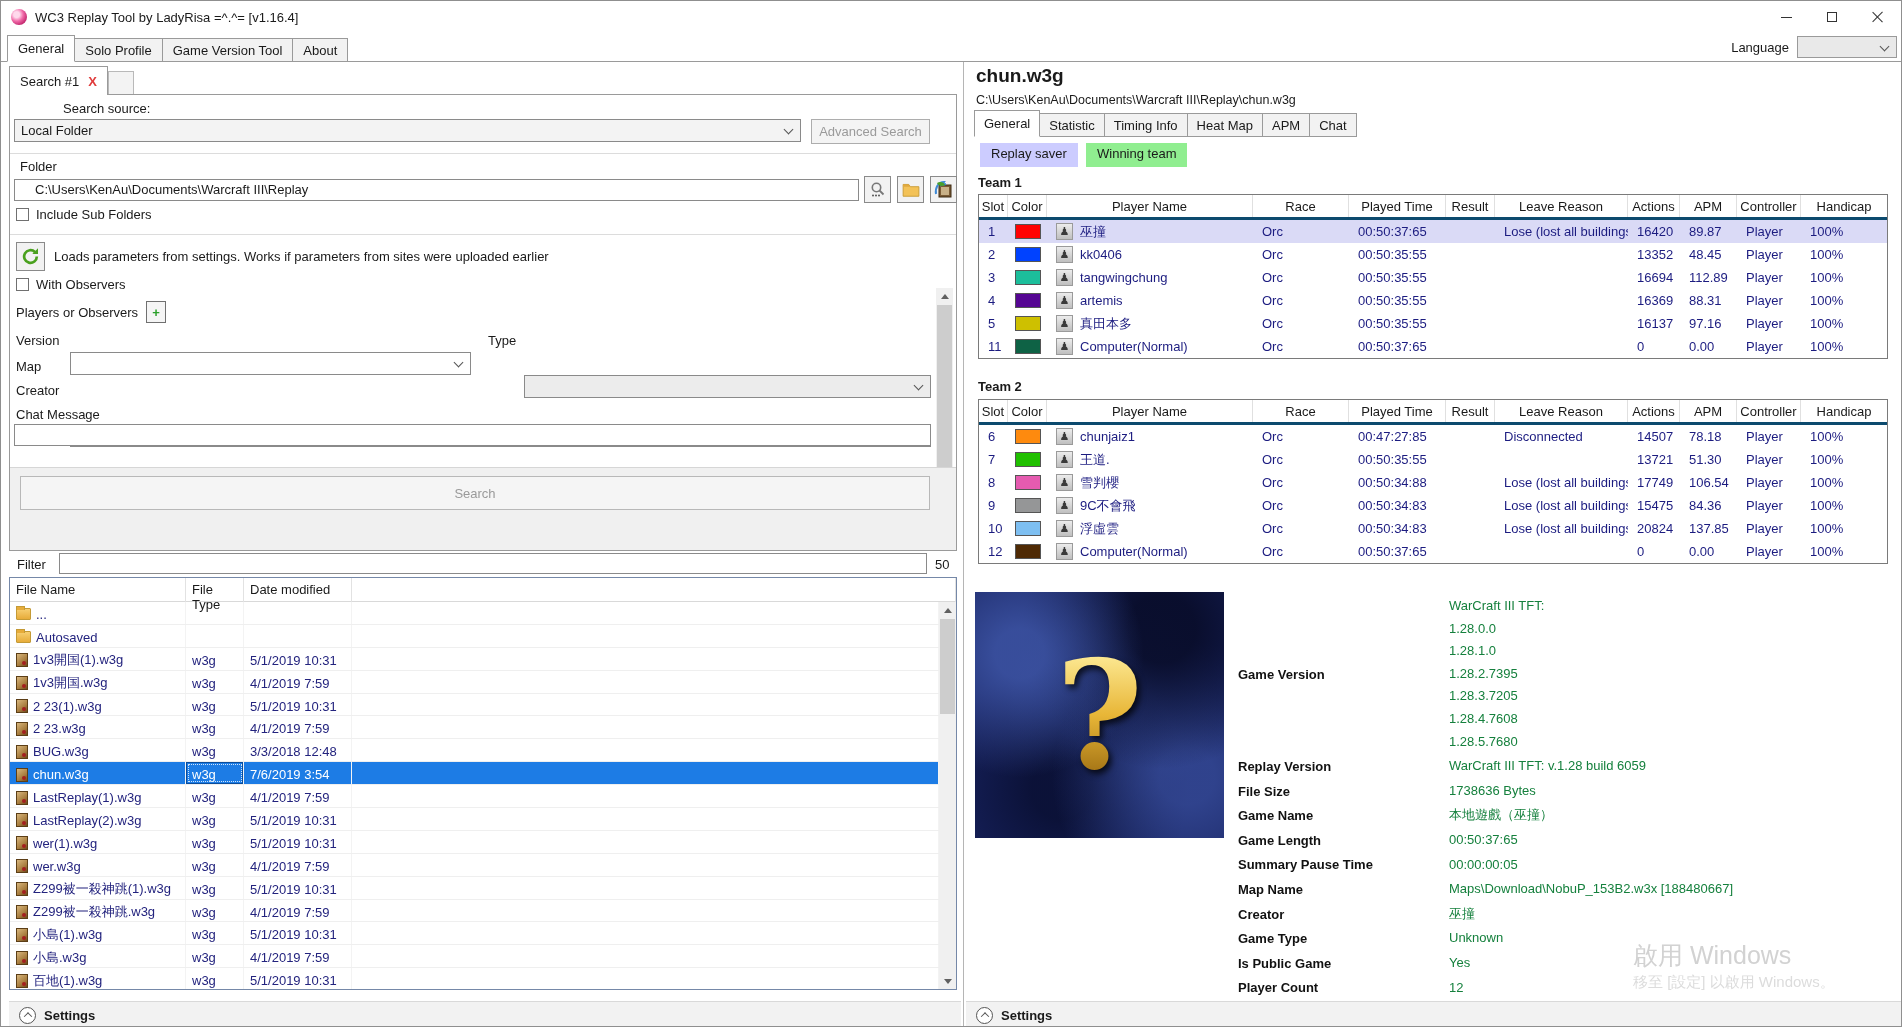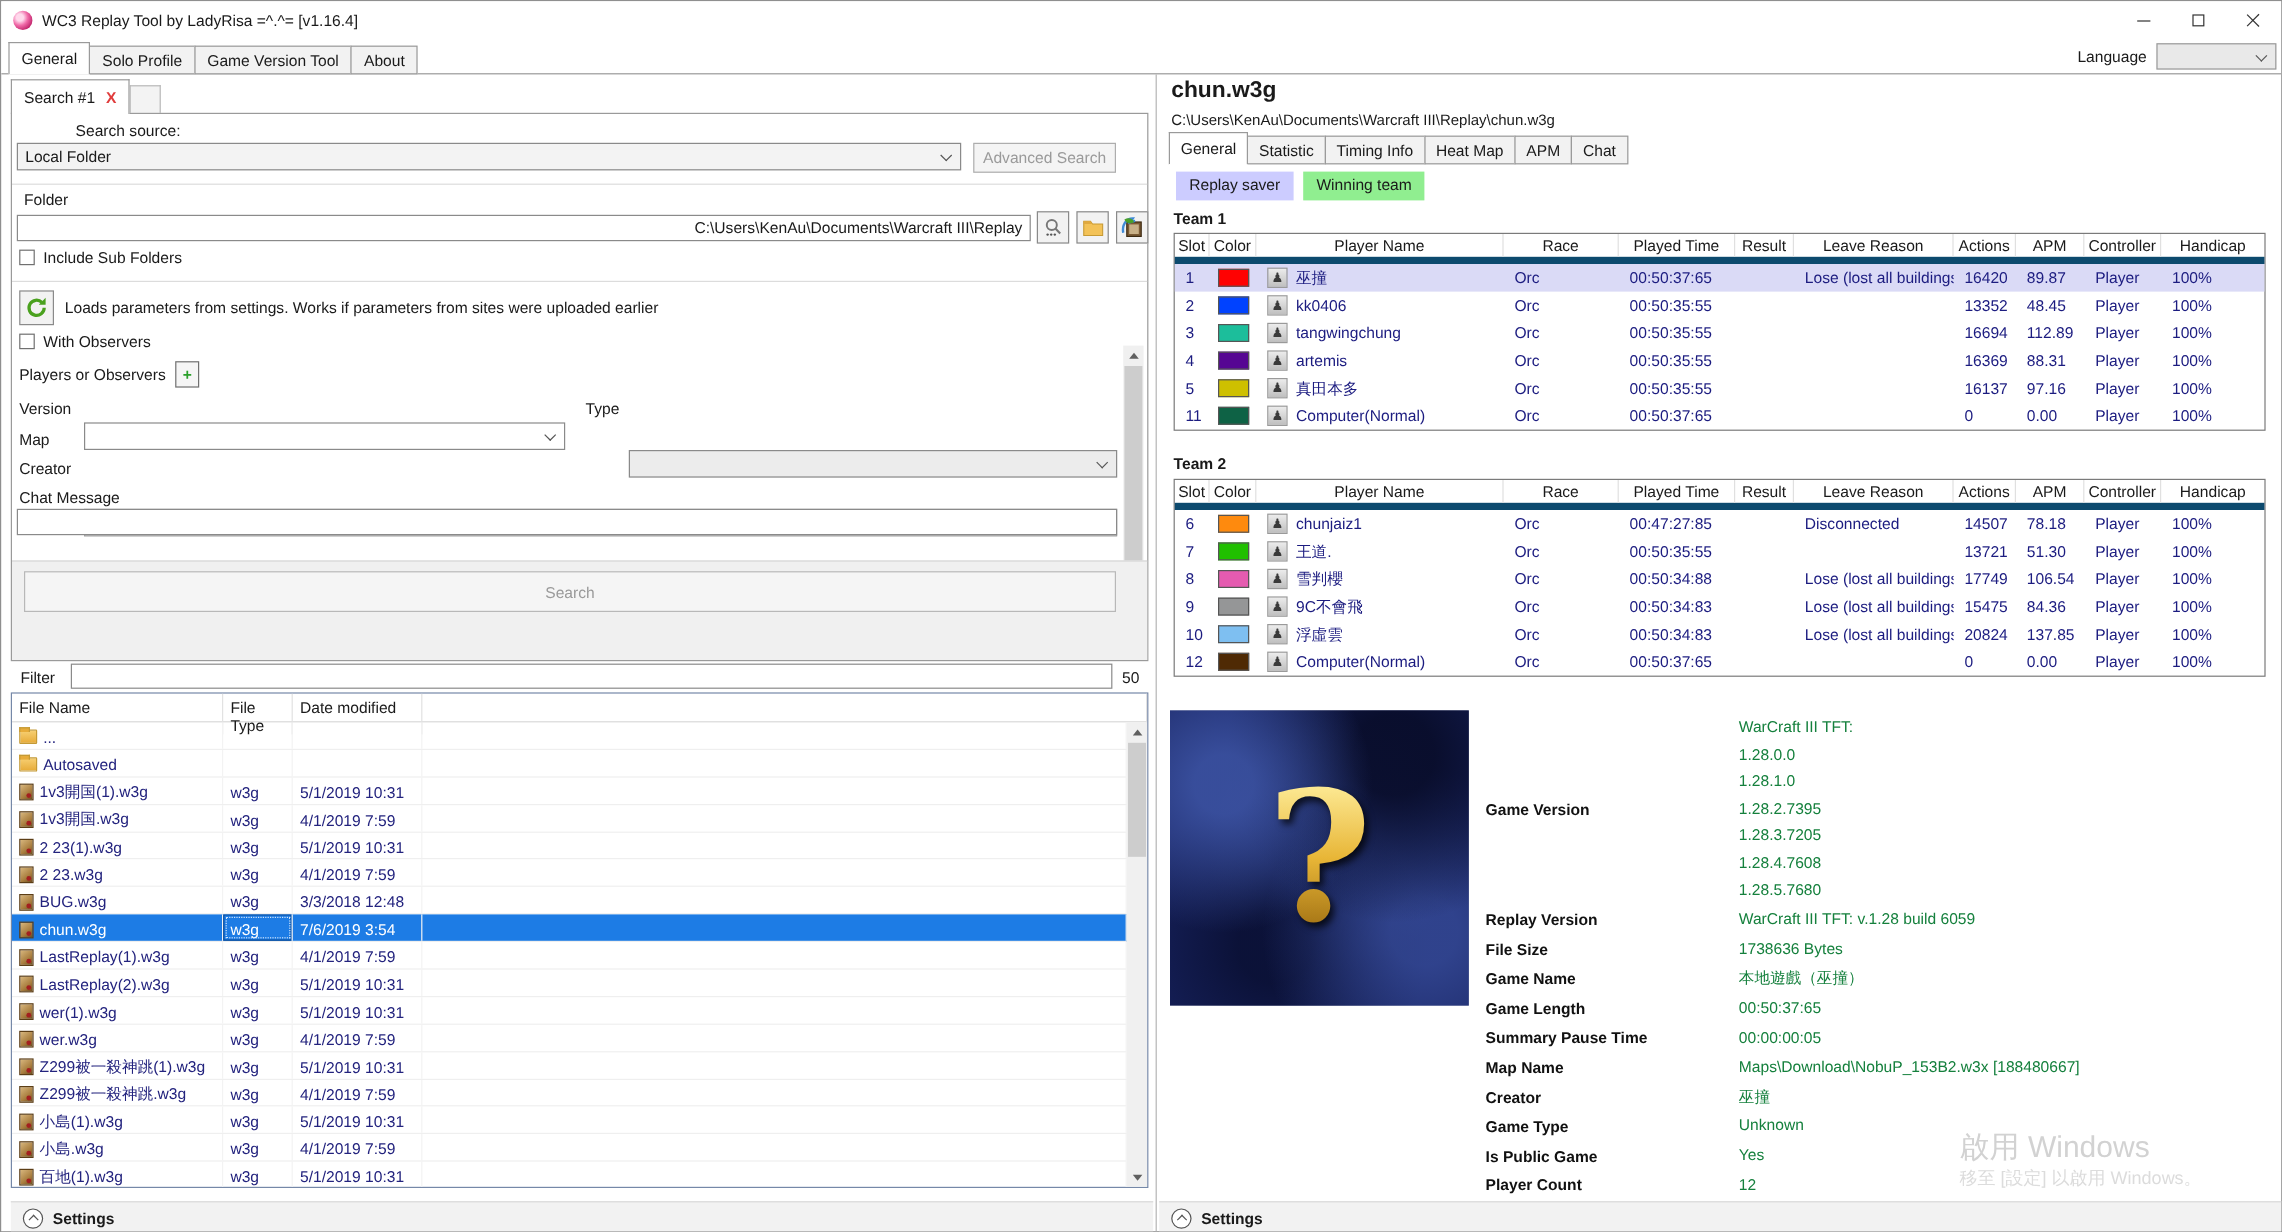--- a/index.html
+++ b/index.html
@@ -40,21 +40,21 @@
   .search-tab{border:1px solid #9a9a9a;border-bottom:none;background:#fff;height:29px;padding:0 10px;display:flex;align-items:center;gap:9px;position:relative;z-index:2;}
   .search-tab .x{color:#e03c3c;font-weight:bold;}
   .tab-stub{border:1px solid #b9b9b9;border-bottom:none;background:#f3f3f3;height:24px;width:26px;}
   
   #form-panel{position:absolute;left:0;top:31px;width:948px;height:457px;border:1px solid #9a9a9a;background:#fff;}
   .abs{position:absolute;}
   .flabel{color:#1a1a1a;}
   .combo{border:1px solid #8a8a8a;background:#fff;height:23px;position:relative;}
   .combo.gray{background:#ececec;}
   .combo .val{padding:3px 20px 0 6px;}
-  .tinput{border:1px solid #8a8a8a;background:#fff;height:22px;padding:2px 6px;color:#1a1a1a;text-align:right;}
+  .tinput{border:1px solid #8a8a8a;background:#fff;height:22px;padding:2px 20px;color:#1a1a1a;}
   .btn{border:1px solid #adadad;background:#f4f4f4;color:#9a9a9a;display:flex;align-items:center;justify-content:center;}
   .sep{position:absolute;left:0;right:0;height:1px;background:#dcdcdc;}
   .cb{width:13px;height:13px;border:1px solid #707070;background:#fff;display:inline-block;vertical-align:-2px;margin-right:7px;}
   .icon-btn{border:1px solid #8a8a8a;background:#f2f2f2;display:flex;align-items:center;justify-content:center;}
   .plus-btn{width:20px;height:22px;border:1px solid #707070;background:#f5f5f5;color:#2aa02a;font-weight:bold;display:inline-flex;align-items:center;justify-content:center;margin-left:8px;}
   #search-strip{position:absolute;left:0;right:0;bottom:0;height:83px;background:#f0f0f0;border-top:1px solid #d6d6d6;}
   #search-btn{position:absolute;left:10px;right:26px;top:8px;height:34px;background:#f5f5f5;border:1px solid #b8b8b8;color:#9a9a9a;display:flex;align-items:center;justify-content:center;}
   
   .sbar{background:#f0f0f0;position:absolute;width:17px;}
   .sbar .arr{position:absolute;left:0;width:17px;height:16px;display:flex;align-items:center;justify-content:center;}
@@ -84,21 +84,21 @@
   .settings-label{font-weight:bold;}
   
   #rp-title{position:absolute;left:10px;top:2px;font-size:19px;font-weight:bold;}
   #rp-path{position:absolute;left:10px;top:30px;font-size:12.5px;}
   #rp-tabs{position:absolute;left:8px;top:47px;display:flex;align-items:flex-end;}
   #rp-tabs .tab{padding:3px 9px;}
   .chip{position:absolute;top:80px;height:24px;padding:3px 11px;color:#1a1a1a;}
   .team-label{position:absolute;left:12px;font-weight:bold;color:#1a1a1a;}
   .team-table{position:absolute;left:12px;width:910px;border:1px solid #7a7a7a;background:#fff;}
   .thead,.trow{display:grid;grid-template-columns:29px 39px 206px 96px 97px 49px 133px 52px 57px 64px 1fr;}
-  .thead{height:25px;border-bottom:6px solid #0c4a6e;}
+  .thead{height:25px;border-bottom:3px solid #0c4a6e;}
   .thead .hc{display:flex;align-items:center;justify-content:center;border-right:1px solid #e0e0e0;color:#1a1a1a;overflow:hidden;}
   .thead .hc:last-child{border-right:none;}
   .trow{height:23px;color:#1c1c80;}
   .trow.hl{background:#dadaf6;}
   .tc{display:flex;align-items:center;padding-left:9px;overflow:hidden;white-space:nowrap;}
   .swatch{width:26px;height:15px;border:1px solid #555;display:inline-block;}
   .tc.colorc{padding-left:7px;}
   .picon{width:17px;height:17px;border:1px solid #9a9a9a;background:linear-gradient(#ececec,#bfbfbf);color:#3a3a3a;font-size:11px;display:inline-flex;align-items:center;justify-content:center;margin-right:7px;flex:none;}
   
   #qimg{position:absolute;left:9px;top:529px;width:249px;height:246px;

